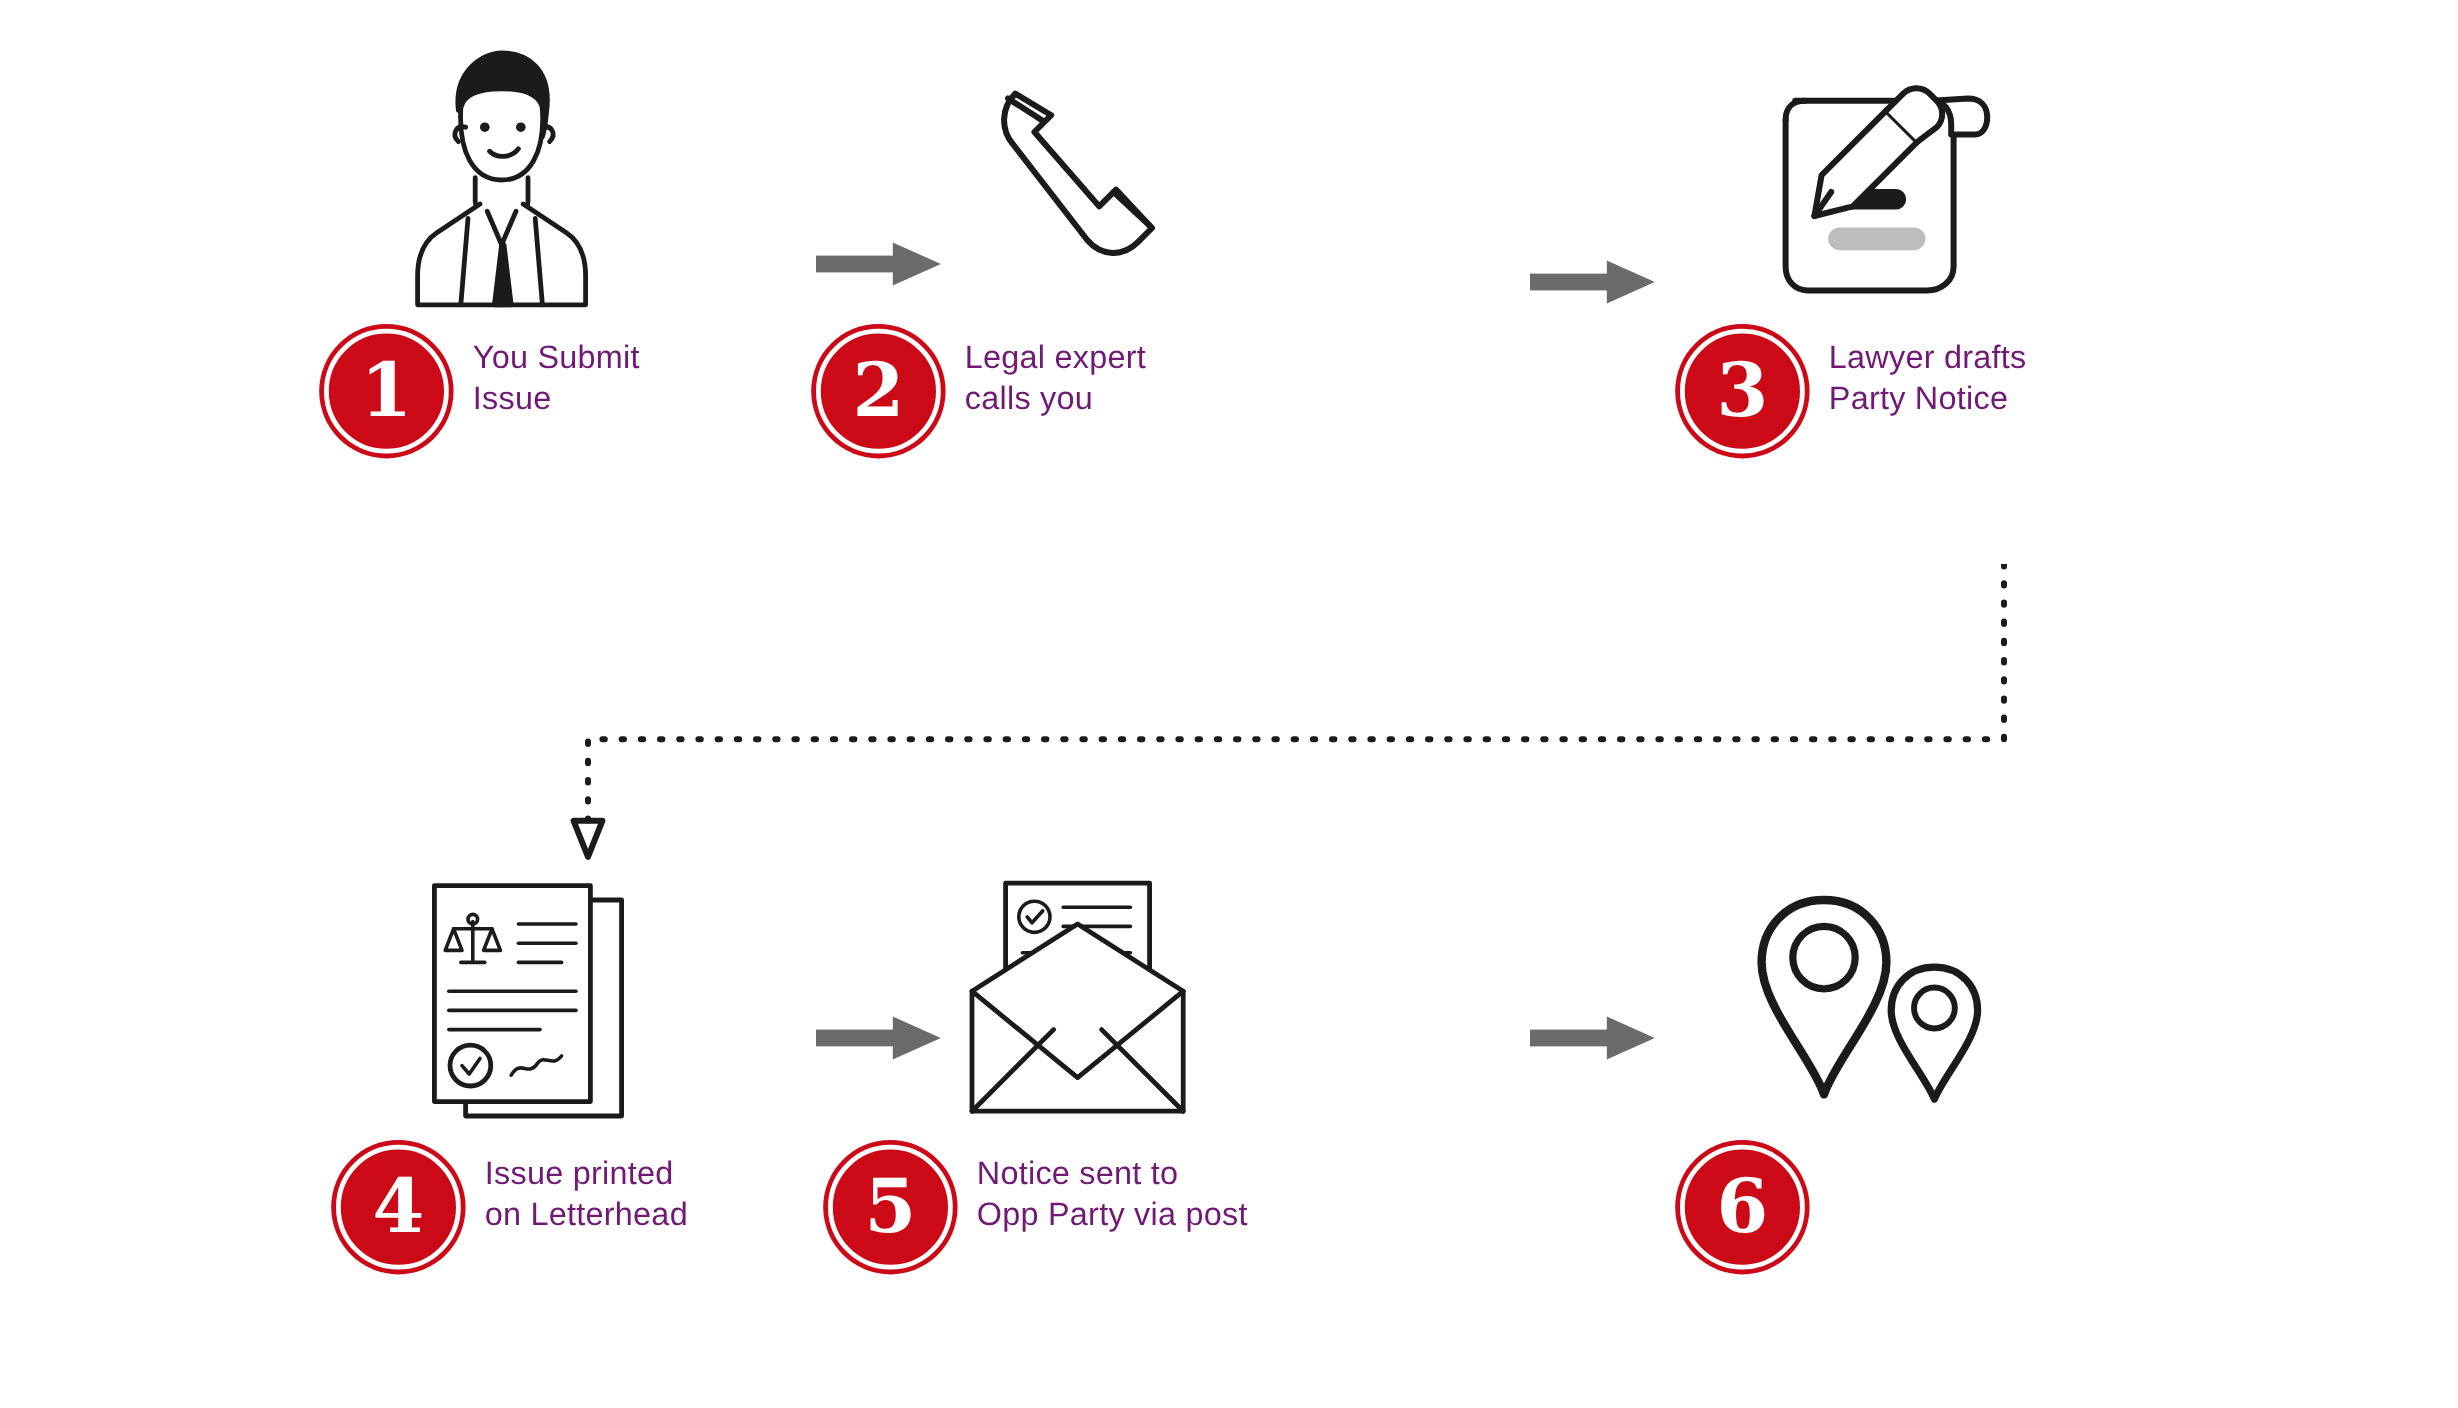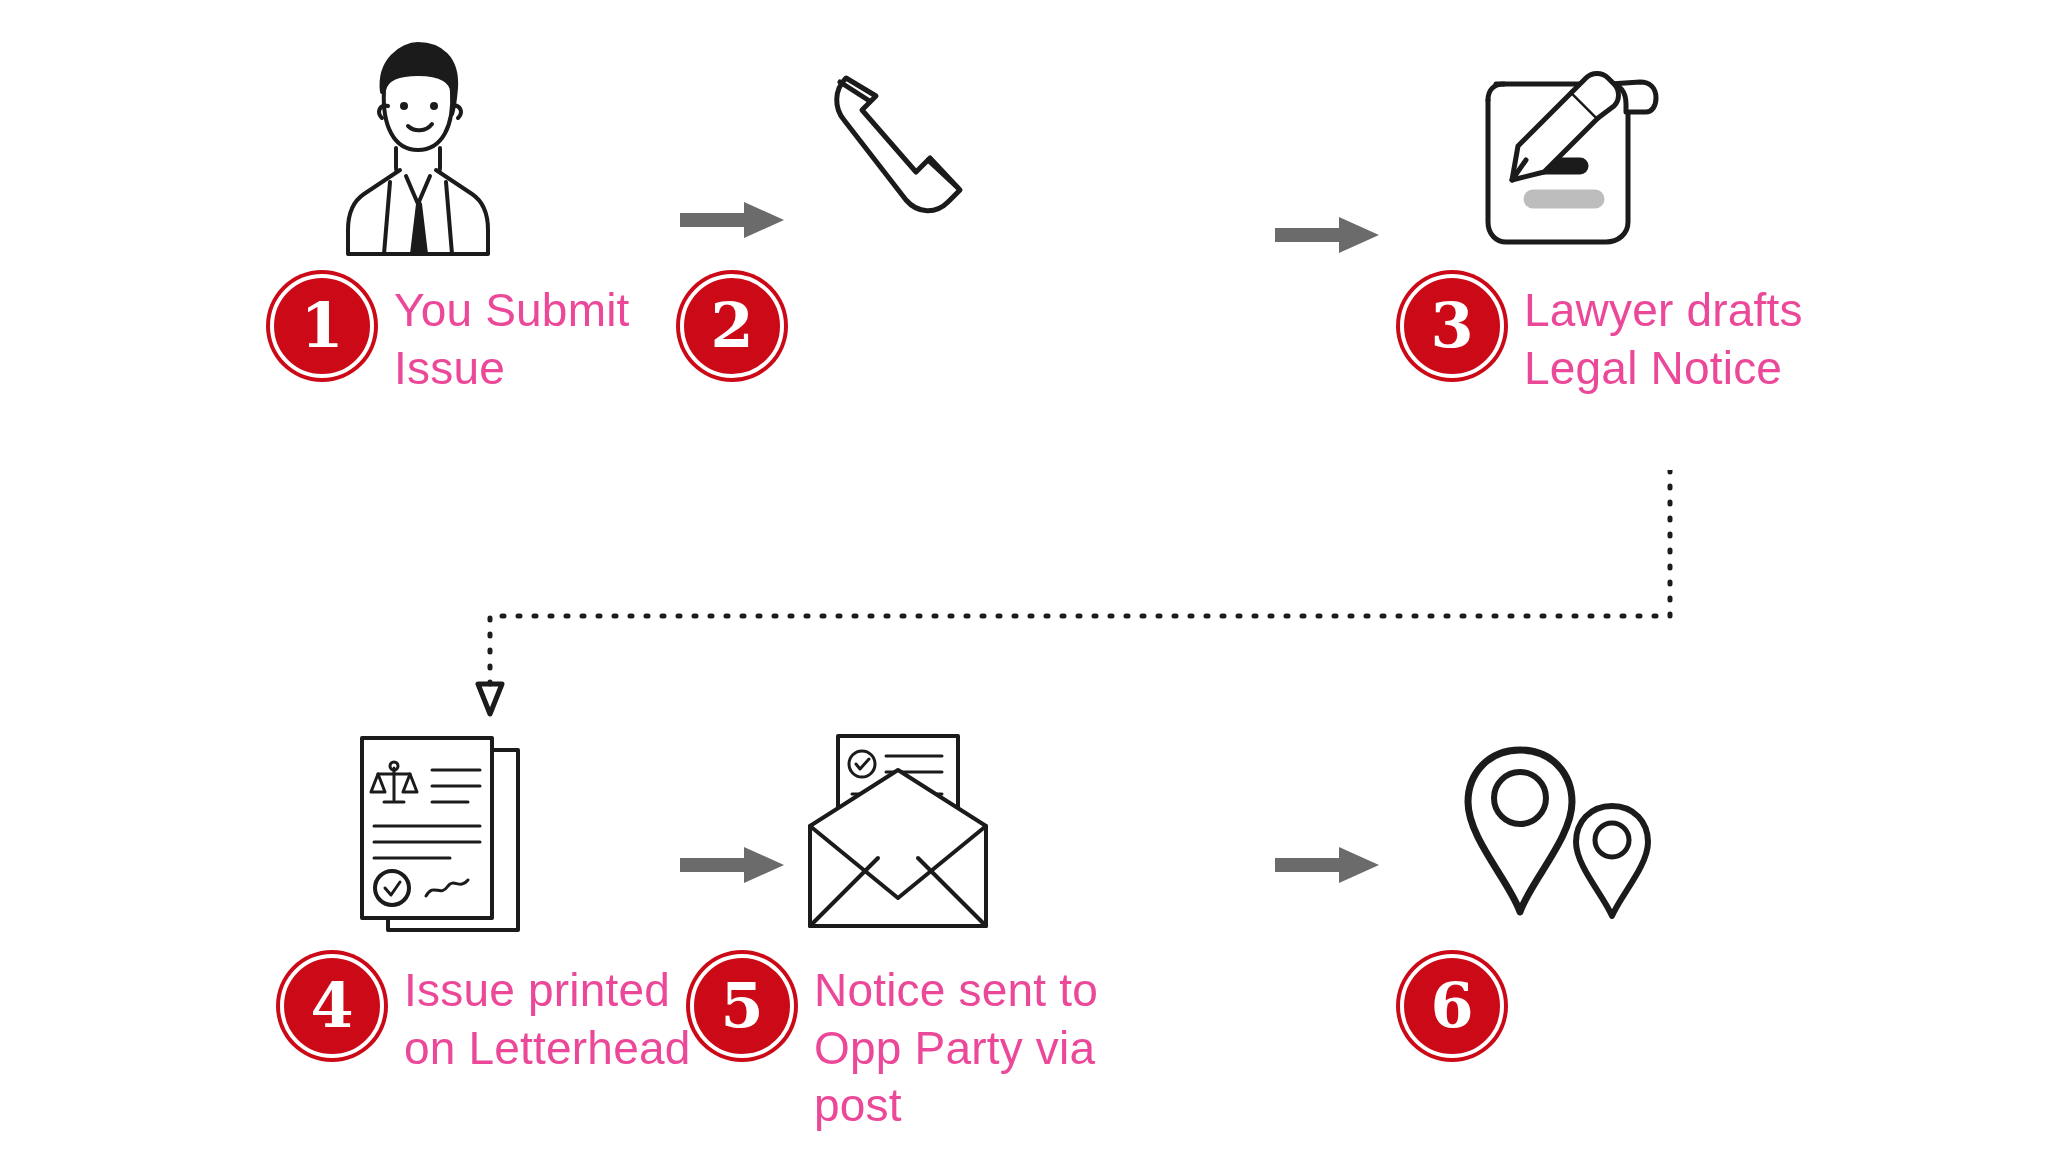--- a/index.html
+++ b/index.html
@@ -73,23 +73,23 @@
     font-weight: bold;
     display: flex;
     align-items: center;
     justify-content: center;
     line-height: 1;
     font-family: "DejaVu Serif", serif;
     position: relative;
     top: 2px;
   }
   .caption {
-    font-size: 46px;
+    font-size: 27px;
     line-height: 1.25;
-    color: #ec4899;
+    color: #701a75;
     padding-top: 10px;
     white-space: pre-line;
     letter-spacing: 0.2px;
   }
 
   
   .arrow {
     position: absolute;
     width: 110px;
     height: 40px;
@@ -160,20 +160,22 @@
             <g fill="none" stroke="#1b1b1b" stroke-width="5" stroke-linecap="round" stroke-linejoin="round">
               <path d="M36 18 C24 30, 24 48, 34 60 L96 140 C108 154, 126 154, 138 142 L150 130 L120 98 L106 112 L52 50 L66 36 L36 18 Z" fill="#fff"></path>
               <path d="M30 22 L58 40"></path>
               <path d="M118 100 L148 128"></path>
             </g>
           </svg>
         </span>
       </div>
       <div class="label-row">
         <div class="badge">2</div>
+        <div class="caption">Legal expert
+calls you</div>
       </div>
     </div>
 
     <div class="arrow" style="left:1275px;top:205px;">
       <svg width="110" height="40" viewBox="0 0 110 40">
         <g fill="#6b6b6b">
           <rect x="0" y="13" width="72" height="14"></rect>
           <polygon points="64,2 104,20 64,38"></polygon>
         </g>
       </svg>
@@ -192,21 +194,21 @@
               <path d="M58 96 L112 42 L138 68 L84 122 L52 130 Z" fill="#fff"></path>
               <path d="M112 42 L126 28 C132 22, 142 22, 148 28 L154 34 C160 40, 160 50, 154 56 L138 68" fill="#fff"></path>
               <path d="M52 130 L66 110"></path>
             </g>
           </svg>
         </span>
       </div>
       <div class="label-row">
         <div class="badge">3</div>
         <div class="caption">Lawyer drafts
-Legal Notice</div>
+Party Notice</div>
       </div>
     </div>
   </div>
 
   <div class="connector">
     <svg width="1300" height="250" viewBox="0 0 1300 250">
       <g fill="none" stroke="#1b1b1b" stroke-width="5" stroke-linecap="round" stroke-dasharray="2 14">
         <path d="M1250 0 L1250 146 L70 146 L70 218"></path>
       </g>
       <polygon points="70,244 58,214 82,214" fill="none" stroke="#1b1b1b" stroke-width="5" stroke-linejoin="round"></polygon>

